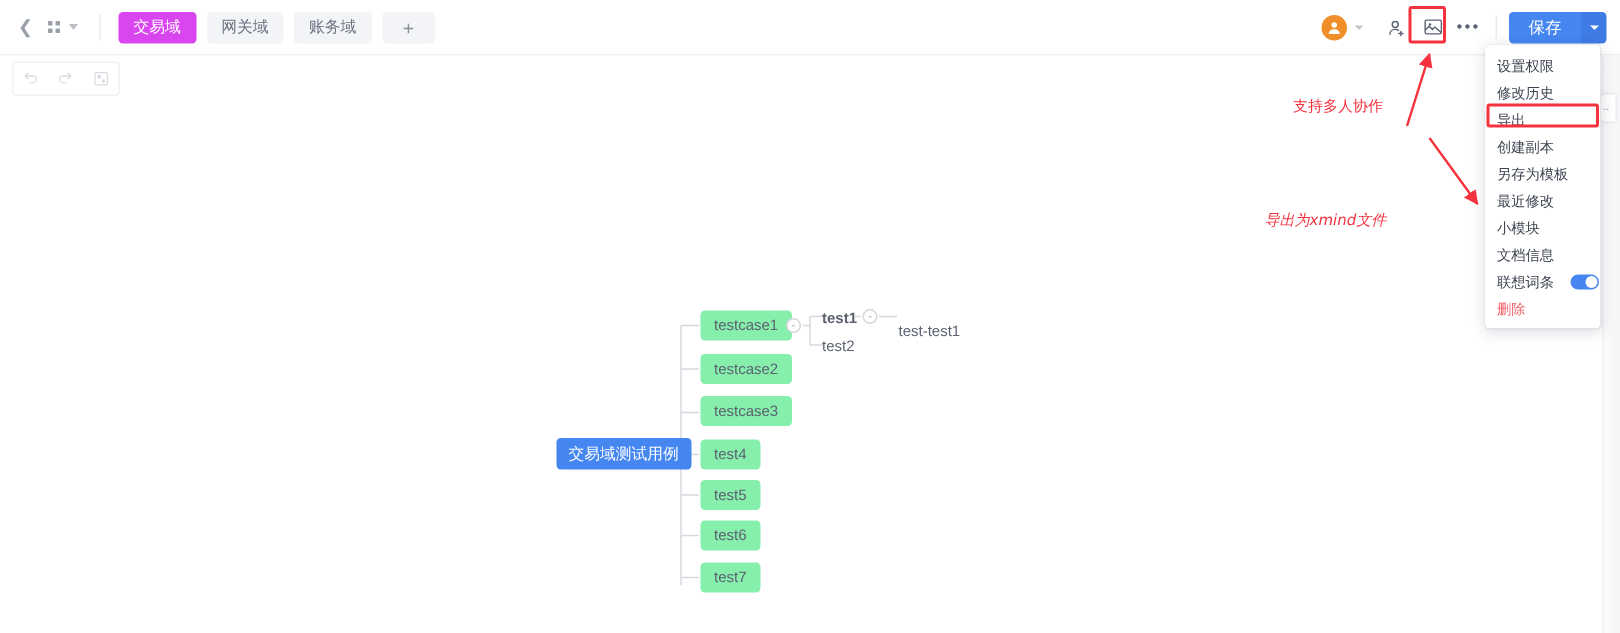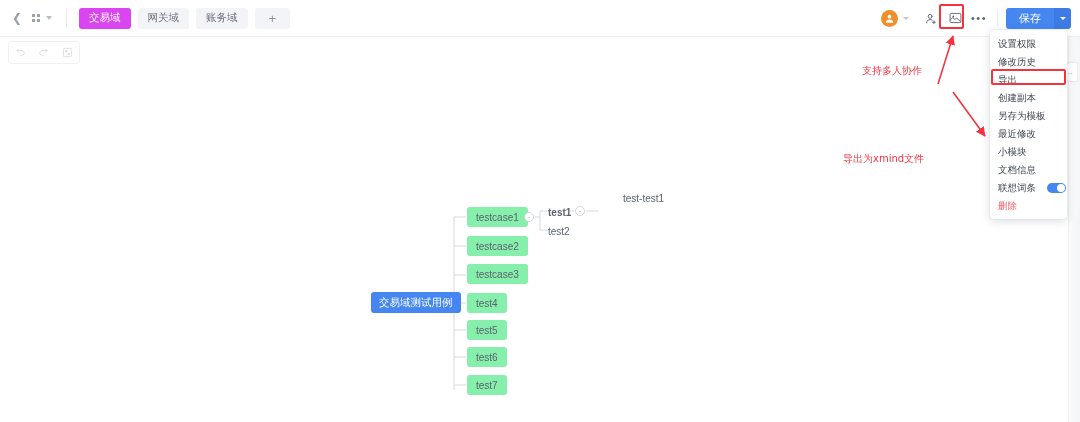--- a/index.html
+++ b/index.html
@@ -256,21 +256,21 @@
     <div class="node" style="left:467px; top:199px;">testcase3</div>
     <div class="node" style="left:467px; top:228px;text-align:right;">test4</div>
     <div class="node" style="left:467px; top:255px;">test5</div>
     <div class="node" style="left:467px; top:282px;">test6</div>
     <div class="node" style="left:467px; top:310px;">test7</div>
 
     <div class="node plain" style="left:546px; top:137px;font-weight:bold;">test1</div>
     <div class="collapse-btn" style="left:575px; top:141px;">-</div>
     <div class="node plain" style="left:546px; top:156px;">test2</div>
 
-    <div class="node plain" style="left:597px; top:123px;margin-left:24px;">test-test1</div>
+    <div class="node plain" style="left:597px; top:146px;">test-test1</div>
   </div>
 
   <div class="side-panel-edge"></div>
   <div class="side-handle">↔</div>
 
   <div class="menu">
     <div class="menu-item">设置权限</div>
     <div class="menu-item">修改历史</div>
     <div class="menu-item">导出</div>
     <div class="menu-item">创建副本</div>
@@ -294,15 +294,15 @@
     <defs>
       <marker id="ah" markerWidth="7" markerHeight="7" refX="5.5" refY="3" orient="auto">
         <path d="M0,0 L6,3 L0,6 z" fill="#f5333f"></path>
       </marker>
     </defs>
     <path d="M938,84 L953,36" stroke="#f5333f" stroke-width="1.6" fill="none" marker-end="url(#ah)"></path>
     <path d="M953,92 L985,136" stroke="#f5333f" stroke-width="1.6" fill="none" marker-end="url(#ah)"></path>
   </svg>
 
   <div class="redtext" style="left:862px; top:64px;">支持多人协作</div>
-  <div class="redtext" style="left:843px; top:152px;">导出为xmind文件</div>
+  <div class="redtext" style="left:843px; top:140px;font-style:italic;">导出为xmind文件</div>
 
 </div>
 
 </body></html>

